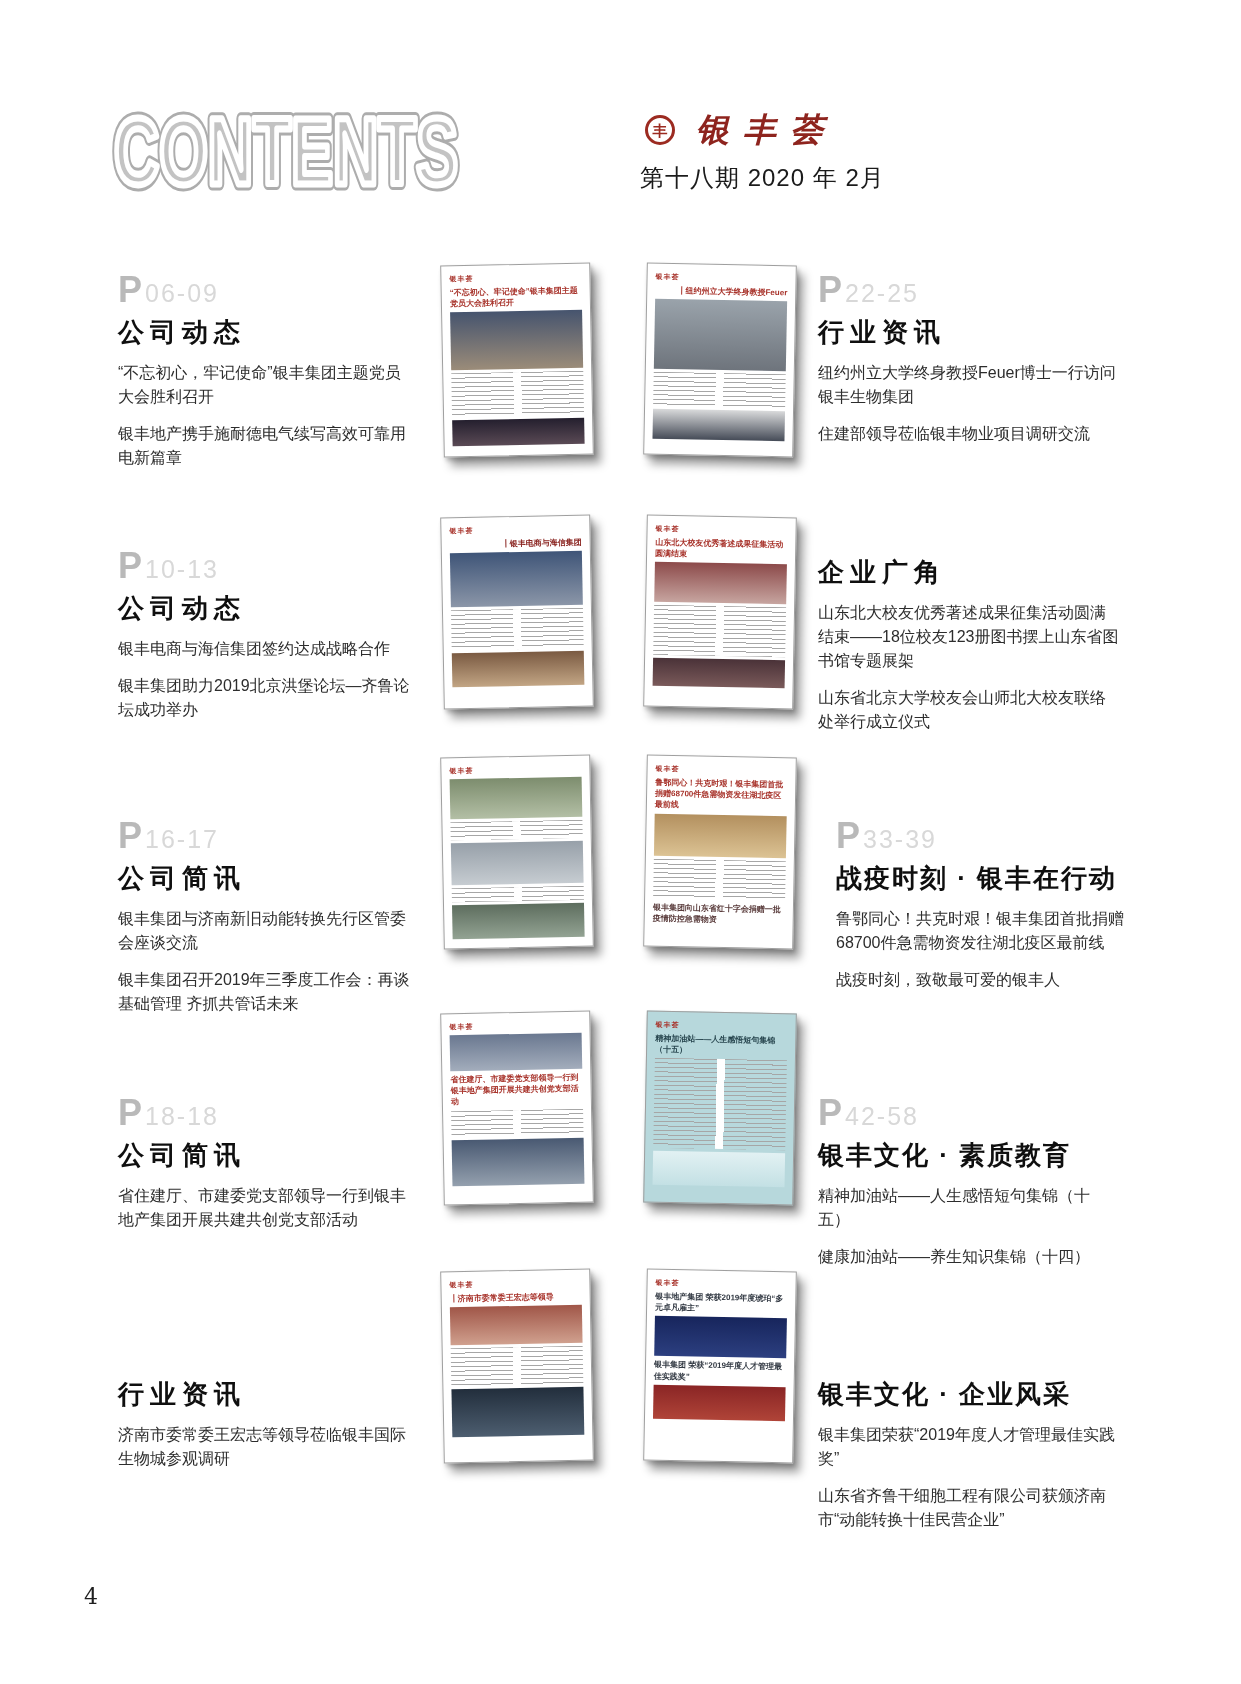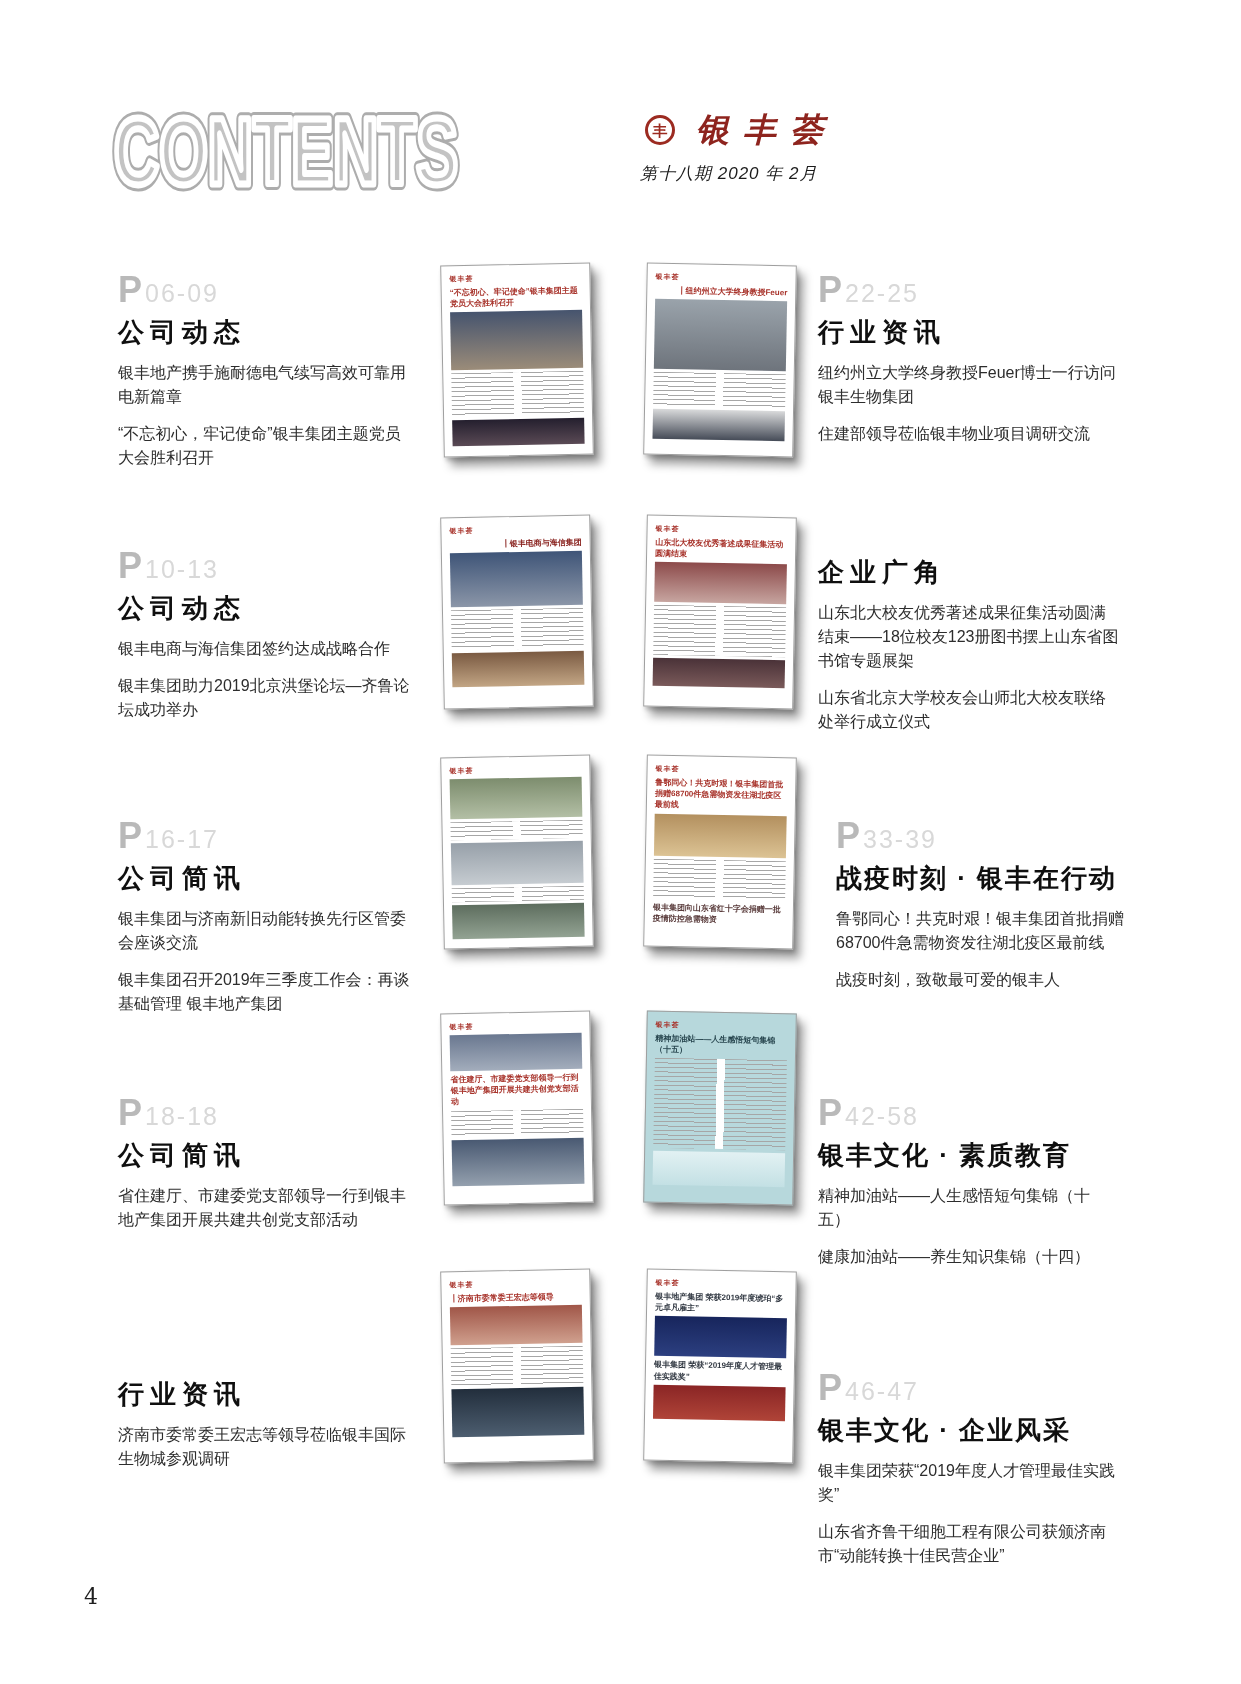--- a/index.html
+++ b/index.html
@@ -6,21 +6,21 @@
   #canvas{position:relative;width:1241px;height:1684px;background:#ffffff;overflow:hidden;
           font-family:"Liberation Sans",sans-serif;}
 
   
   #contents-svg{position:absolute;left:110px;top:98px;}
   .seal{position:absolute;left:645px;top:115px;width:30px;height:30px;border:3px solid #9c2b21;
         border-radius:50%;display:flex;align-items:center;justify-content:center;box-sizing:border-box;}
   .seal span{color:#9c2b21;font-size:15px;font-weight:bold;line-height:1;}
   .calligraphy{position:absolute;left:696px;top:108px;font-family:"DejaVu Serif",serif;
         font-style:italic;font-weight:bold;font-size:33px;color:#8e241e;letter-spacing:14px;}
-  .issue-line{position:absolute;left:640px;top:162px;font-size:17px;color:#1b1b1b;letter-spacing:1px;font-style:italic;}
+  .issue-line{position:absolute;left:640px;top:162px;font-size:24px;color:#1b1b1b;letter-spacing:1px;}
 
   
   .toc-text{position:absolute;}
   .pline{white-space:nowrap;line-height:1;}
   .pp{font-size:36px;font-weight:bold;color:#b9b9b9;}
   .pr{font-size:25px;color:#d8d8d8;letter-spacing:2px;margin-left:3px;}
   .sec-title{margin:9px 0 0 0;font-size:26px;font-weight:bold;color:#0f0f0f;
              letter-spacing:6px;white-space:nowrap;line-height:1.2;}
   .sec-title.long{letter-spacing:2px;}
   .article{margin:13px 0 0 0;font-size:16px;line-height:24px;color:#2d2d2d;}
@@ -55,22 +55,22 @@
 
   <div class="seal">
     <span>丰</span>
   </div>
   <div class="calligraphy">银丰荟</div>
   <div class="issue-line">第十八期 2020 年 2月</div>
 
   <div class="toc-text" style="left:118px;top:272px;width:292px">
     <div class="pline"><span class="pp">P</span><span class="pr">06-09</span></div>
     <h2 class="sec-title">公司动态</h2>
+    <p class="article">“不忘初心，牢记使命”银丰集团主题党员大会胜利召开</p>
     <p class="article">银丰地产携手施耐德电气续写高效可靠用电新篇章</p>
-    <p class="article">“不忘初心，牢记使命”银丰集团主题党员大会胜利召开</p>
   </div>
   <div class="thumb tleft" style="left:442px;top:264px">
       <div class="t-mast">银丰荟</div>
       <div class="t-head" style="color: rgb(168, 51, 43);">“不忘初心、牢记使命”银丰集团主题党员大会胜利召开</div>
       <div class="t-img" style="height: 58px; background: linear-gradient(rgb(70, 84, 110), rgb(155, 140, 121));"></div>
       <div class="t-lines" style="height: 44px;"></div>
       <div class="t-img" style="height: 26px; background: linear-gradient(rgb(36, 31, 46), rgb(90, 74, 85));"></div>
     </div>
   <div class="thumb tright" style="left:645px;top:264px">
       <div class="t-mast">银丰荟</div>
@@ -109,21 +109,21 @@
   <div class="toc-text" style="left:818px;top:548px;width:302px">
     <h2 class="sec-title">企业广角</h2>
     <p class="article">山东北大校友优秀著述成果征集活动圆满结束——18位校友123册图书摆上山东省图书馆专题展架</p>
     <p class="article">山东省北京大学校友会山师北大校友联络处举行成立仪式</p>
   </div>
 
   <div class="toc-text" style="left:118px;top:818px;width:292px">
     <div class="pline"><span class="pp">P</span><span class="pr">16-17</span></div>
     <h2 class="sec-title">公司简讯</h2>
     <p class="article">银丰集团与济南新旧动能转换先行区管委会座谈交流</p>
-    <p class="article">银丰集团召开2019年三季度工作会：再谈基础管理 银丰地产集团</p>
+    <p class="article">银丰集团召开2019年三季度工作会：再谈基础管理 齐抓共管话未来</p>
   </div>
   <div class="thumb tleft" style="left:442px;top:756px">
       <div class="t-mast">银丰荟</div>
       <div class="t-img" style="height: 40px; background: linear-gradient(rgb(125, 141, 110), rgb(179, 191, 165));"></div>
       <div class="t-lines" style="height: 18px;"></div>
       <div class="t-img" style="height: 42px; background: linear-gradient(rgb(151, 160, 169), rgb(198, 204, 209));"></div>
       <div class="t-lines" style="height: 14px;"></div>
       <div class="t-img" style="height: 34px; background: linear-gradient(rgb(93, 109, 94), rgb(147, 163, 147));"></div>
     </div>
   <div class="thumb tright" style="left:645px;top:756px">
@@ -177,20 +177,19 @@
       <div class="t-img" style="height: 48px; background: linear-gradient(rgb(34, 46, 60), rgb(77, 94, 112));"></div>
     </div>
   <div class="thumb tright" style="left:645px;top:1270px">
       <div class="t-mast">银丰荟</div>
       <div class="t-head" style="color: rgb(51, 58, 68);">银丰地产集团 荣获2019年度琥珀“多元卓凡雇主”</div>
       <div class="t-img" style="height: 40px; background: linear-gradient(rgb(23, 37, 92), rgb(44, 63, 128));"></div>
       <div class="t-head" style="color: rgb(51, 58, 68);">银丰集团 荣获“2019年度人才管理最佳实践奖”</div>
       <div class="t-img" style="height: 34px; background: linear-gradient(rgb(138, 37, 37), rgb(176, 68, 56));"></div>
     </div>
   <div class="toc-text" style="left:818px;top:1370px;width:302px">
-    <div class="pline"><span class="pp">P</span><span class="pr">46-47</span></div>
     <h2 class="sec-title long">银丰文化 · 企业风采</h2>
     <p class="article">银丰集团荣获“2019年度人才管理最佳实践奖”</p>
     <p class="article">山东省齐鲁干细胞工程有限公司获颁济南市“动能转换十佳民营企业”</p>
   </div>
 
   <div class="folio">4</div>
 </div>
 
 </body></html>

